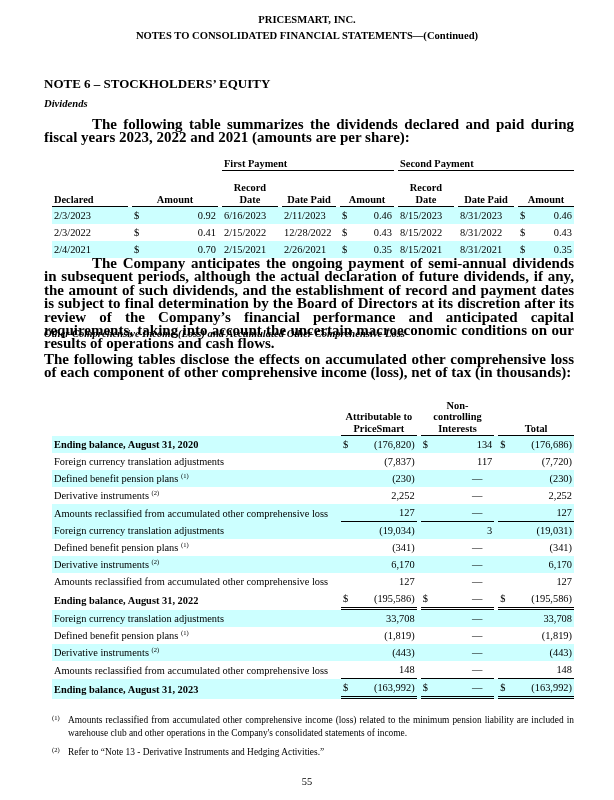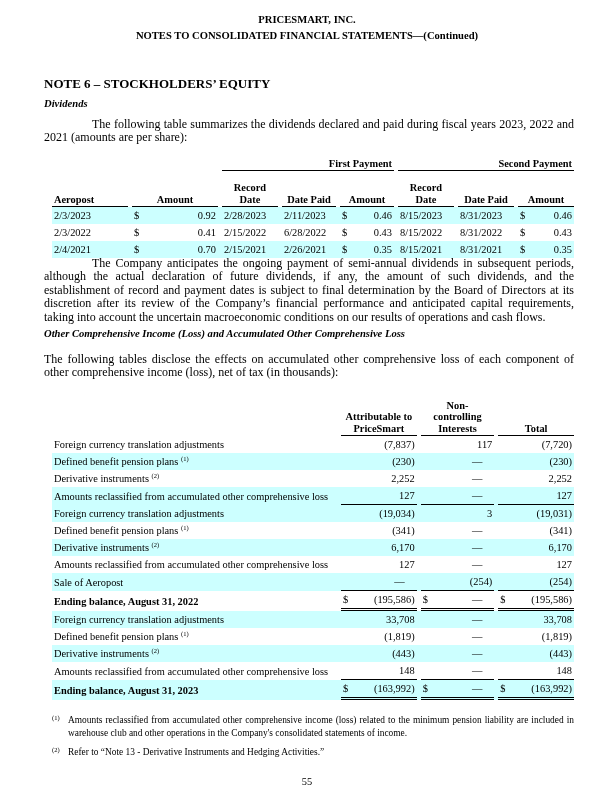--- a/index.html
+++ b/index.html
@@ -2,29 +2,29 @@
 <html><head>
 <meta charset="utf-8">
 <style>
   html, body { margin: 0; padding: 0; background: #ffffff; }
   body { width: 614px; height: 800px; overflow: hidden; font-family: "Liberation Serif", serif; color: #000; font-size: 10.4px; }
   .page { position: relative; width: 614px; height: 800px; }
   .hdr { position: absolute; left: 0; width: 614px; text-align: center; font-weight: bold; font-size: 10.6px; }
   .abs { position: absolute; }
   .note-title { left: 44px; top: 76px; font-weight: bold; font-size: 13px; }
   .subhead { left: 44px; font-weight: bold; font-style: italic; font-size: 10.6px; }
-  .para { left: 44px; width: 530px; text-align: justify; line-height: 13.4px; font-size: 12px; }
+  .para { left: 44px; width: 530px; text-align: justify; line-height: 13.4px; font-size: 15px; font-weight: bold; }
   .indent { text-indent: 48px; }
 
   
   table { border-collapse: separate; border-spacing: 0; }
   .dt { position: absolute; left: 52px; top: 155px; width: 522px; font-size: 10.4px; }
   .dt th { font-weight: bold; vertical-align: bottom; padding: 0 2px 1px; line-height: 11.5px; }
   .dt td { padding: 0 2px; height: 17px; vertical-align: middle; }
-  .grp { border-bottom: 1.6px solid #000; text-align: right; height: 14px; }
+  .grp { border-bottom: 1.6px solid #000; text-align: left; height: 14px; }
   .ul { border-bottom: 1.6px solid #000; }
   .gap { width: 4px; padding: 0 !important; }
   .hl td { background: #ccffff; }
   .c { }
   .r { text-align: right; }
   .l { text-align: left; }
 
   
   .ot { position: absolute; left: 52px; top: 394px; width: 522px; font-size: 10.4px; }
   .ot th { font-weight: bold; vertical-align: bottom; line-height: 11.5px; padding: 0 2px 1px; }
@@ -55,21 +55,21 @@
   <table class="dt">
     <thead>
       <tr>
         <th colspan="4"></th>
         <th class="gap"></th>
         <th class="grp" colspan="5">First Payment</th>
         <th class="gap"></th>
         <th class="grp" colspan="5">Second Payment</th>
       </tr>
       <tr style="height:36px;">
-        <th class="l ul" style="width:72px;">Aeropost</th>
+        <th class="l ul" style="width:72px;">Declared</th>
         <th class="gap"></th>
         <th class="c ul" colspan="2" style="width:60px;">Amount</th>
         <th class="gap"></th>
         <th class="c ul" style="width:52px;">Record Date</th>
         <th class="gap"></th>
         <th class="c ul" style="width:50px;">Date Paid</th>
         <th class="gap"></th>
         <th class="c ul" style="width:50px;">Amount</th>
         <th class="gap"></th>
         <th class="c ul" style="width:52px;">Record Date</th>
@@ -79,21 +79,21 @@
         <th class="c ul" style="width:52px;">Amount</th>
       </tr>
     </thead>
     <tbody id="div-body">
         <tr class="hl">
           <td class="l">2/3/2023</td>
           <td class="gap"></td>
           <td class="l">$</td>
           <td class="r">0.92</td>
           <td class="gap"></td>
-          <td class="c">2/28/2023</td>
+          <td class="c">6/16/2023</td>
           <td class="gap"></td>
           <td class="c">2/11/2023</td>
           <td class="gap"></td>
           <td>
             <span style="float: left;">$</span>
             <span style="float: right;">0.46</span>
           </td>
           <td class="gap"></td>
           <td class="c">8/15/2023</td>
           <td class="gap"></td>
@@ -105,21 +105,21 @@
           </td>
         </tr>
         <tr>
           <td class="l">2/3/2022</td>
           <td class="gap"></td>
           <td class="l">$</td>
           <td class="r">0.41</td>
           <td class="gap"></td>
           <td class="c">2/15/2022</td>
           <td class="gap"></td>
-          <td class="c">6/28/2022</td>
+          <td class="c">12/28/2022</td>
           <td class="gap"></td>
           <td>
             <span style="float: left;">$</span>
             <span style="float: right;">0.43</span>
           </td>
           <td class="gap"></td>
           <td class="c">8/15/2022</td>
           <td class="gap"></td>
           <td class="c">8/31/2022</td>
           <td class="gap"></td>
@@ -165,20 +165,31 @@
       <tr style="height:42px;">
         <th class="lbl"></th>
         <th class="c ul" colspan="2" style="width:70px;">Attributable to PriceSmart</th>
         <th class="gap"></th>
         <th class="c ul" colspan="2" style="width:68px;">Non-controlling Interests</th>
         <th class="gap"></th>
         <th class="c ul" colspan="2" style="width:70px;">Total</th>
       </tr>
     </thead>
     <tbody id="oci-body">
+        <tr class="hl">
+          <td class="lbl bold"><span>Ending balance, August 31, 2020</span></td>
+          <td style="width: 14px;">$</td>
+          <td class="r">(176,820)</td>
+          <td class="gap"></td>
+          <td style="width: 14px;">$</td>
+          <td class="r">134</td>
+          <td class="gap"></td>
+          <td style="width: 14px;">$</td>
+          <td class="r">(176,686)</td>
+        </tr>
         <tr>
           <td class="lbl"><span>Foreign currency translation adjustments</span></td>
           <td style="width: 14px;"></td>
           <td class="r">(7,837)</td>
           <td class="gap"></td>
           <td style="width: 14px;"></td>
           <td class="r">117</td>
           <td class="gap"></td>
           <td style="width: 14px;"></td>
           <td class="r">(7,720)</td>
@@ -252,31 +263,20 @@
         <tr>
           <td class="lbl"><span>Amounts reclassified from accumulated other comprehensive loss</span></td>
           <td style="width: 14px;"></td>
           <td class="r">127</td>
           <td class="gap"></td>
           <td style="width: 14px;"></td>
           <td class="r" style="padding-right: 12px;">—</td>
           <td class="gap"></td>
           <td style="width: 14px;"></td>
           <td class="r">127</td>
-        </tr>
-        <tr class="hl">
-          <td class="lbl"><span>Sale of Aeropost</span></td>
-          <td class="ul" style="width: 14px;"></td>
-          <td class="r ul" style="padding-right: 12px;">—</td>
-          <td class="gap"></td>
-          <td class="ul" style="width: 14px;"></td>
-          <td class="r ul">(254)</td>
-          <td class="gap"></td>
-          <td class="ul" style="width: 14px;"></td>
-          <td class="r ul">(254)</td>
         </tr>
         <tr>
           <td class="lbl bold"><span>Ending balance, August 31, 2022</span></td>
           <td class="dbl" style="width: 14px;">$</td>
           <td class="r dbl">(195,586)</td>
           <td class="gap"></td>
           <td class="dbl" style="width: 14px;">$</td>
           <td class="r dbl" style="padding-right: 12px;">—</td>
           <td class="gap"></td>
           <td class="dbl" style="width: 14px;">$</td>

